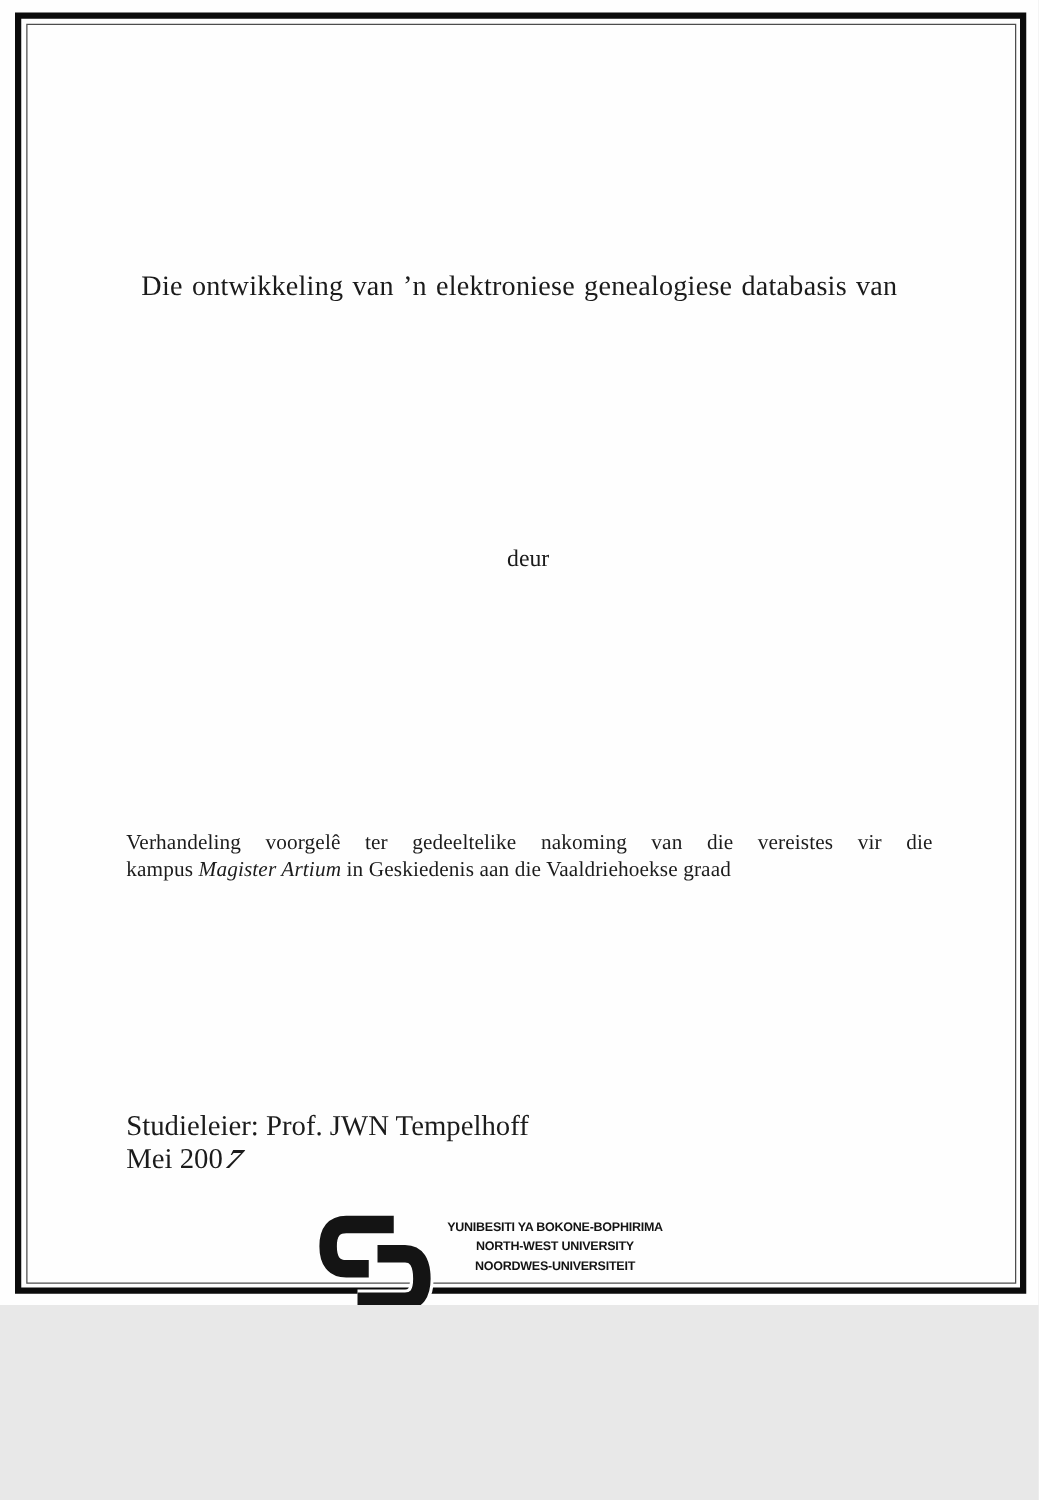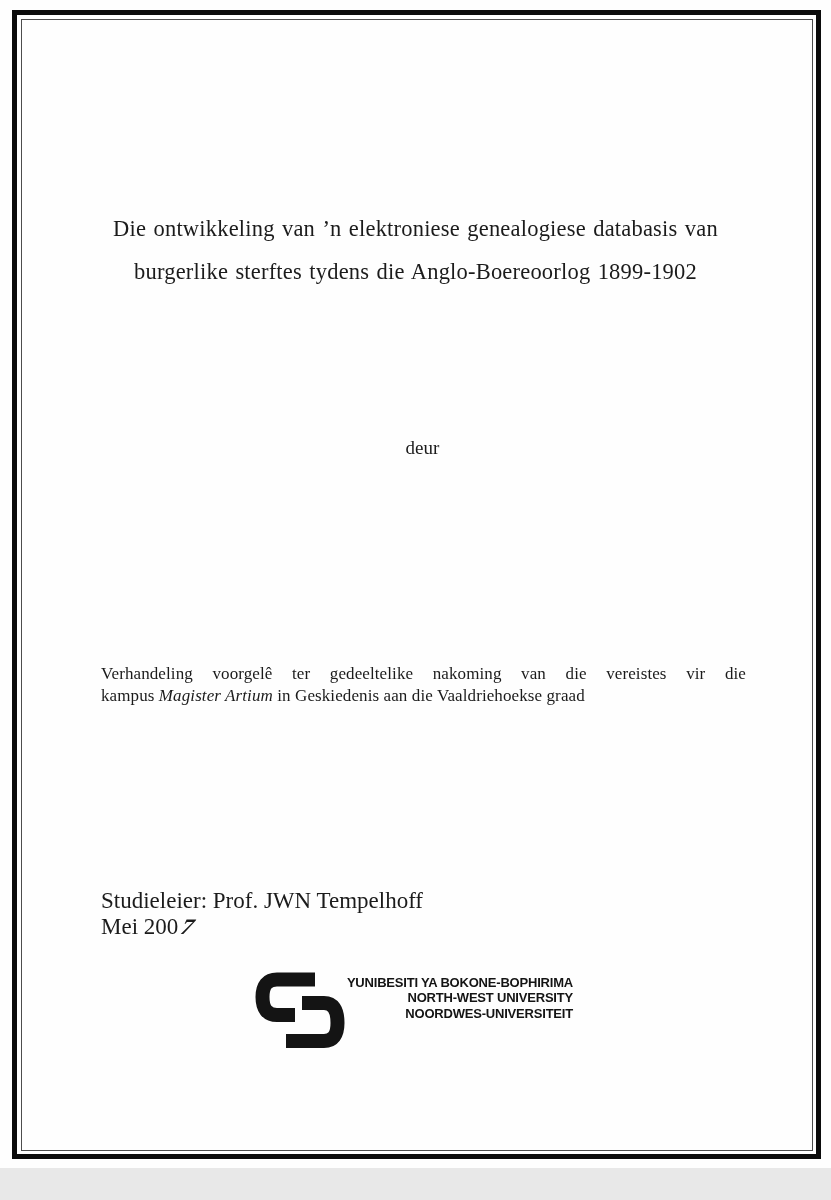--- a/index.html
+++ b/index.html
@@ -1,19 +1,19 @@
 <!DOCTYPE html>
 <html><head>
 <meta charset="utf-8">
 <style>
   html, body { margin: 0; padding: 0; background: #e8e8e8; }
   .page {
     position: relative;
     width: 831px;
-    height: 1168px;
+    height: 1044px;
     margin: 0 auto;
     background: #fefefe;
     color: #1b1b1b;
     font-family: "Liberation Serif", "DejaVu Serif", serif;
     overflow: hidden;
   }
   .frame-outer {
     position: absolute;
     left: 12px; top: 10px; right: 10px; bottom: 9px;
     border: 5px solid #0b0b0b;
@@ -84,41 +84,40 @@
   }
   .logo-mark {
     position: absolute;
     left: 0; top: 2px;
     width: 94px; height: 78px;
   }
   .logo-text {
     position: absolute;
     left: 62px; top: 7px;
     width: 258px;
-    text-align: right;
+    text-align: center;
     font-family: "Liberation Sans", "DejaVu Sans", sans-serif;
-    font-size: 13px;
+    font-size: 10px;
     font-weight: bold;
     letter-spacing: -0.2px;
     line-height: 15.3px;
     color: #141414;
     white-space: nowrap;
   }
 </style>
 </head>
 <body>
 
 <div class="page">
 
   <div class="frame-outer"></div>
   <div class="frame-inner"></div>
 
   <h1 class="title">
     <span class="tline">Die ontwikkeling van ’n elektroniese genealogiese databasis van</span>
-    <span class="tline">burgerlike sterftes tydens die Anglo-Boereoorlog 1899-1902</span>
   </h1>
 
   <div class="byline">deur</div>
 
 
   <div class="statement">
     <span class="s1">Verhandeling voorgelê ter gedeeltelike nakoming van die vereistes vir die</span>
     <span class="s2"><span>kampus </span><em>Magister Artium</em><span> in Geskiedenis aan die Vaaldriehoekse graad</span></span>
   </div>
 

